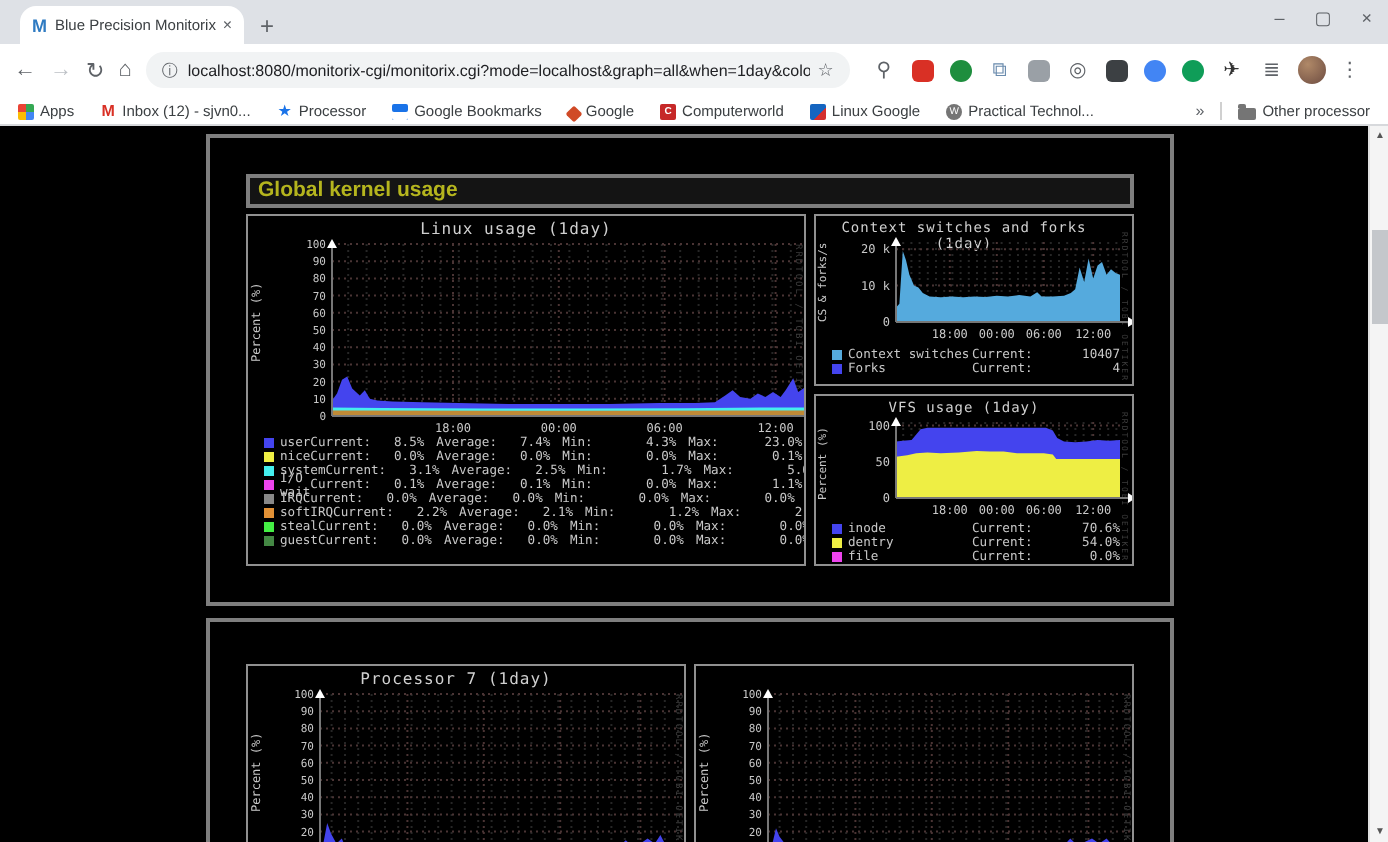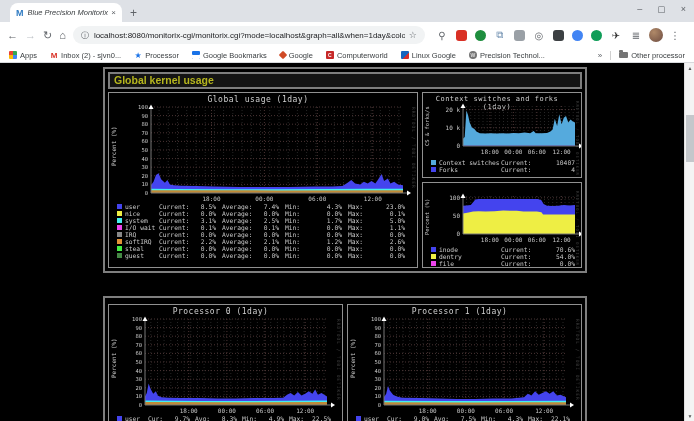--- a/index.html
+++ b/index.html
@@ -2,39 +2,39 @@
 <html><head>
 <meta charset="utf-8">
 <style>
   * { margin:0; padding:0; box-sizing:border-box; }
   html,body { width:694px; height:421px; overflow:hidden; background:#000; font-family:"Liberation Sans",sans-serif; }
 
   
   .tabstrip { height:22px; background:#dee1e6; display:flex; align-items:flex-end; position:relative; }
   .tab { margin-left:10px; width:112px; height:19px; background:#fff; border-radius:8px 8px 0 0; display:flex; align-items:center; padding:0 6px; font-size:7.5px; color:#3c4043; }
   .tab .fav { font-size:9px; font-weight:bold; color:#2f7bc2; margin-right:4px; }
-  .tab .ttl { flex:1; white-space:nowrap; overflow:hidden;font-style:italic; }
+  .tab .ttl { flex:1; white-space:nowrap; overflow:hidden; }
   .tab .cl { color:#5f6368; font-size:8px; margin-left:3px; }
   .newtab { font-size:12px; color:#5f6368; margin-left:8px; height:19px; display:flex; align-items:center; }
   .winctl { position:absolute; right:8px; top:0; height:18px; display:flex; gap:15px; align-items:center; color:#5f6368; font-size:9px; }
 
   .toolbar { height:26px; background:#fff; display:flex; align-items:center; padding:0 7px; gap:7px; }
   .nav { font-size:11px; color:#5f6368; }
   .nav.dis { color:#bdc1c6; }
   .omnibox { width:352px; height:18px; background:#f1f3f4; border-radius:9px; display:flex; align-items:center; padding:0 8px; font-size:8px; color:#202124; }
   .omnibox .info { color:#5f6368; margin-right:5px; font-size:8px; }
   .omnibox .url { flex:1; white-space:nowrap; overflow:hidden; }
   .omnibox .star { color:#5f6368; font-size:9px; margin-left:4px; }
   .exts { display:flex; gap:8px; align-items:center; margin-left:4px; }
   .ext { width:12px; height:12px; display:flex; align-items:center; justify-content:center; font-size:10px; }
   .avatar { width:14px; height:14px; border-radius:50%; background:radial-gradient(circle at 35% 30%, #b08968, #6d4c41); }
   .kebab { color:#5f6368; font-size:10px; }
 
   .bmbar { height:15px; background:#fff; border-bottom:1px solid #d7d9dc; display:flex; align-items:center; padding:0 9px; gap:13px; font-size:7.5px; color:#3c4043; }
-  .bm { display:flex; align-items:center; gap:3px; white-space:nowrap; }
+  .bm { display:flex; align-items:flex-end; gap:3px; white-space:nowrap; }
   .bi { width:8px; height:8px; display:inline-flex; align-items:center; justify-content:center; font-size:8px; }
   .bi-apps { background:linear-gradient(90deg,#ea4335 50%,#34a853 50%) 0 0/8px 4px no-repeat, linear-gradient(90deg,#fbbc04 50%,#4285f4 50%) 0 4px/8px 4px no-repeat; border-radius:1px; }
   .bi-gmail { color:#d93025; font-weight:bold; font-size:8px; }
   .bi-star { color:#1a73e8; }
   .bi-cal { background:#1a73e8; border-radius:1px; box-shadow:inset 0 -4px 0 #fff, inset 0 -5px 0 #1a73e8; }
   .bi-zd { background:#d04a26; width:6px; height:6px; transform:rotate(45deg); border-radius:1px; }
   .bi-cw { background:#c62828; color:#fff; font-size:5px; font-weight:bold; border-radius:1px; }
   .bi-lt { background:linear-gradient(135deg,#1565c0 60%,#d32f2f 60%); border-radius:1px; }
   .bi-wp { background:#757575; color:#fff; border-radius:50%; font-size:5px; }
   .bm-right { margin-left:auto; display:flex; align-items:center; gap:8px; }
@@ -44,21 +44,21 @@
   .bi-folder::before { content:""; position:absolute; top:-2px; left:0; width:4px; height:2px; background:#757575; border-radius:1px 1px 0 0; }
 
   
   .content { position:relative; height:358px; background:#000; }
   .vscroll { position:absolute; right:0; top:0; bottom:0; width:10px; background:#f4f4f4; border-left:1px solid #e0e0e0; }
   .vscroll .arr { position:absolute; left:0; width:10px; height:10px; display:flex; align-items:center; justify-content:center; font-size:5px; color:#555; }
   .vscroll .arr.up { top:0; } .vscroll .arr.down { bottom:0; }
   .vscroll .thumb { position:absolute; left:1px; width:8px; top:52px; height:47px; background:#c4c7cb; }
 
   .wrap { position:absolute; left:103px; top:4px; width:484px; }
-  .section { border:2px solid #7e7e7e; background:#000; padding:3px; margin-bottom:23px; }
+  .section { border:2px solid #7e7e7e; background:#000; padding:18px; margin-bottom:6px; }
   .sec-title { border:2px solid #7e7e7e; background:#141414; color:#b5b51e; font-weight:bold; font-size:10.5px; line-height:11px; padding:1px 4px; }
   .graph-row { display:flex; gap:4px; margin-top:3px; }
   .rcol { display:flex; flex-direction:column; gap:4px; }
 
   .panel { position:relative; background:#000; border:1px solid #909090; overflow:hidden; }
   .p-kernel { width:310px; height:176px; }
   .p-small { width:160px; height:86px; }
   .p-proc { width:235px; height:176px; }
 
   .g-title { position:absolute; top:2px; left:0; right:10px; text-align:center; font-family:"DejaVu Sans Mono",monospace; font-size:8px; color:#d0d0d0; letter-spacing:0.5px; }
@@ -125,21 +125,21 @@
   <span class="kebab">⋮</span>
 </div>
 
 <div class="bmbar">
   <span class="bm">
       <span class="bi bi-apps"></span>
       <span>Apps</span>
     </span>
   <span class="bm">
       <span class="bi bi-gmail">M</span>
-      <span>Inbox (2) - sjvn0...</span>
+      <span>Inbox (12) - sjvn0...</span>
     </span>
   <span class="bm">
       <span class="bi bi-star">★</span>
       <span>Processor</span>
     </span>
   <span class="bm">
       <span class="bi bi-cal"></span>
       <span>Google Bookmarks</span>
     </span>
   <span class="bm">
@@ -149,39 +149,39 @@
   <span class="bm">
       <span class="bi bi-cw">C</span>
       <span>Computerworld</span>
     </span>
   <span class="bm">
       <span class="bi bi-lt"></span>
       <span>Linux Google</span>
     </span>
   <span class="bm">
       <span class="bi bi-wp">W</span>
-      <span>Precision Technol...</span>
+      <span>Practical Technol...</span>
     </span>
   <span class="bm-right">
     <span class="chev">»</span>
     <span class="vsep"></span>
     <span class="bm">
         <span class="bi-folder"></span>
         <span>Other processor</span>
       </span>
   </span>
 </div>
 
 <div class="content">
   <div class="wrap">
     <div class="section">
       <div class="sec-title">Global kernel usage</div>
       <div class="graph-row">
         <div class="panel p-kernel">
-          <div class="g-title">Global usage  (1day)</div>
+          <div class="g-title">Linux usage  (1day)</div>
           <div class="g-ylabel">Percent (%)</div>
           <div class="g-wm">RRDTOOL / TOBI OETIKER</div>
         <svg class="g-plot" width="286" height="101" style="left: 18px; top: 10px;">
               <line x1="32.1" y1="4" x2="32.1" y2="90" stroke="#262626" stroke-width="1" stroke-dasharray="1,2"></line>
               <line x1="41.3" y1="4" x2="41.3" y2="90" stroke="#262626" stroke-width="1" stroke-dasharray="1,2"></line>
               <line x1="50.5" y1="4" x2="50.5" y2="90" stroke="#262626" stroke-width="1" stroke-dasharray="1,2"></line>
               <line x1="59.7" y1="4" x2="59.7" y2="90" stroke="#262626" stroke-width="1" stroke-dasharray="1,2"></line>
               <line x1="69.0" y1="4" x2="69.0" y2="90" stroke="#262626" stroke-width="1" stroke-dasharray="1,2"></line>
               <line x1="78.2" y1="4" x2="78.2" y2="90" stroke="#262626" stroke-width="1" stroke-dasharray="1,2"></line>
               <line x1="87.4" y1="4" x2="87.4" y2="90" stroke="#262626" stroke-width="1" stroke-dasharray="1,2"></line>
@@ -471,20 +471,21 @@
                   <span class="sw" style="background:#4444EE"></span>
                   <span class="lg-label">Forks</span>
                   <span class="cell">
                     <span class="st-n">Current:</span>
                     <span class="st-v">4</span>
                   </span>
                 </div>
               </div>
             </div>
           <div class="panel p-small">
+            <div class="g-title">VFS usage  (1day)</div>
             <div class="g-ylabel">Percent (%)</div>
             <div class="g-wm">RRDTOOL / TOBI OETIKER</div>
           <svg class="g-plot" width="148" height="53" style="left: 14px; top: 9px;">
                 <line x1="29.6" y1="4" x2="29.6" y2="42" stroke="#262626" stroke-width="1" stroke-dasharray="1,2"></line>
                 <line x1="33.7" y1="4" x2="33.7" y2="42" stroke="#262626" stroke-width="1" stroke-dasharray="1,2"></line>
                 <line x1="37.8" y1="4" x2="37.8" y2="42" stroke="#262626" stroke-width="1" stroke-dasharray="1,2"></line>
                 <line x1="41.9" y1="4" x2="41.9" y2="42" stroke="#262626" stroke-width="1" stroke-dasharray="1,2"></line>
                 <line x1="46.0" y1="4" x2="46.0" y2="42" stroke="#262626" stroke-width="1" stroke-dasharray="1,2"></line>
                 <line x1="50.1" y1="4" x2="50.1" y2="42" stroke="#262626" stroke-width="1" stroke-dasharray="1,2"></line>
                 <line x1="54.2" y1="4" x2="54.2" y2="42" stroke="#262626" stroke-width="1" stroke-dasharray="1,2"></line>
@@ -555,21 +556,21 @@
                 </div>
               </div>
             </div>
         </div>
       </div>
     </div>
 
     <div class="section">
       <div class="graph-row">
         <div class="panel p-proc">
-          <div class="g-title">Processor 0  (1day)</div>
+          <div class="g-title">Processor 7  (1day)</div>
           <div class="g-ylabel">Percent (%)</div>
           <div class="g-wm">RRDTOOL / TOBI OETIKER</div>
         <svg class="g-plot" width="216" height="101" style="left: 12px; top: 10px;">
               <line x1="29.8" y1="4" x2="29.8" y2="90" stroke="#262626" stroke-width="1" stroke-dasharray="1,2"></line>
               <line x1="36.5" y1="4" x2="36.5" y2="90" stroke="#262626" stroke-width="1" stroke-dasharray="1,2"></line>
               <line x1="43.1" y1="4" x2="43.1" y2="90" stroke="#262626" stroke-width="1" stroke-dasharray="1,2"></line>
               <line x1="49.8" y1="4" x2="49.8" y2="90" stroke="#262626" stroke-width="1" stroke-dasharray="1,2"></line>
               <line x1="56.5" y1="4" x2="56.5" y2="90" stroke="#262626" stroke-width="1" stroke-dasharray="1,2"></line>
               <line x1="63.1" y1="4" x2="63.1" y2="90" stroke="#262626" stroke-width="1" stroke-dasharray="1,2"></line>
               <line x1="69.8" y1="4" x2="69.8" y2="90" stroke="#262626" stroke-width="1" stroke-dasharray="1,2"></line>
@@ -647,21 +648,20 @@
                   <span class="st-v">4.9%</span>
                 </span>
                 <span class="cell">
                   <span class="st-n">Max:</span>
                   <span class="st-v">22.5%</span>
                 </span>
               </div>
             </div>
           </div>
         <div class="panel p-proc">
-          <div class="g-title">Processor 1  (1day)</div>
           <div class="g-ylabel">Percent (%)</div>
           <div class="g-wm">RRDTOOL / TOBI OETIKER</div>
         <svg class="g-plot" width="216" height="101" style="left: 12px; top: 10px;">
               <line x1="29.8" y1="4" x2="29.8" y2="90" stroke="#262626" stroke-width="1" stroke-dasharray="1,2"></line>
               <line x1="36.5" y1="4" x2="36.5" y2="90" stroke="#262626" stroke-width="1" stroke-dasharray="1,2"></line>
               <line x1="43.1" y1="4" x2="43.1" y2="90" stroke="#262626" stroke-width="1" stroke-dasharray="1,2"></line>
               <line x1="49.8" y1="4" x2="49.8" y2="90" stroke="#262626" stroke-width="1" stroke-dasharray="1,2"></line>
               <line x1="56.5" y1="4" x2="56.5" y2="90" stroke="#262626" stroke-width="1" stroke-dasharray="1,2"></line>
               <line x1="63.1" y1="4" x2="63.1" y2="90" stroke="#262626" stroke-width="1" stroke-dasharray="1,2"></line>
               <line x1="69.8" y1="4" x2="69.8" y2="90" stroke="#262626" stroke-width="1" stroke-dasharray="1,2"></line>

